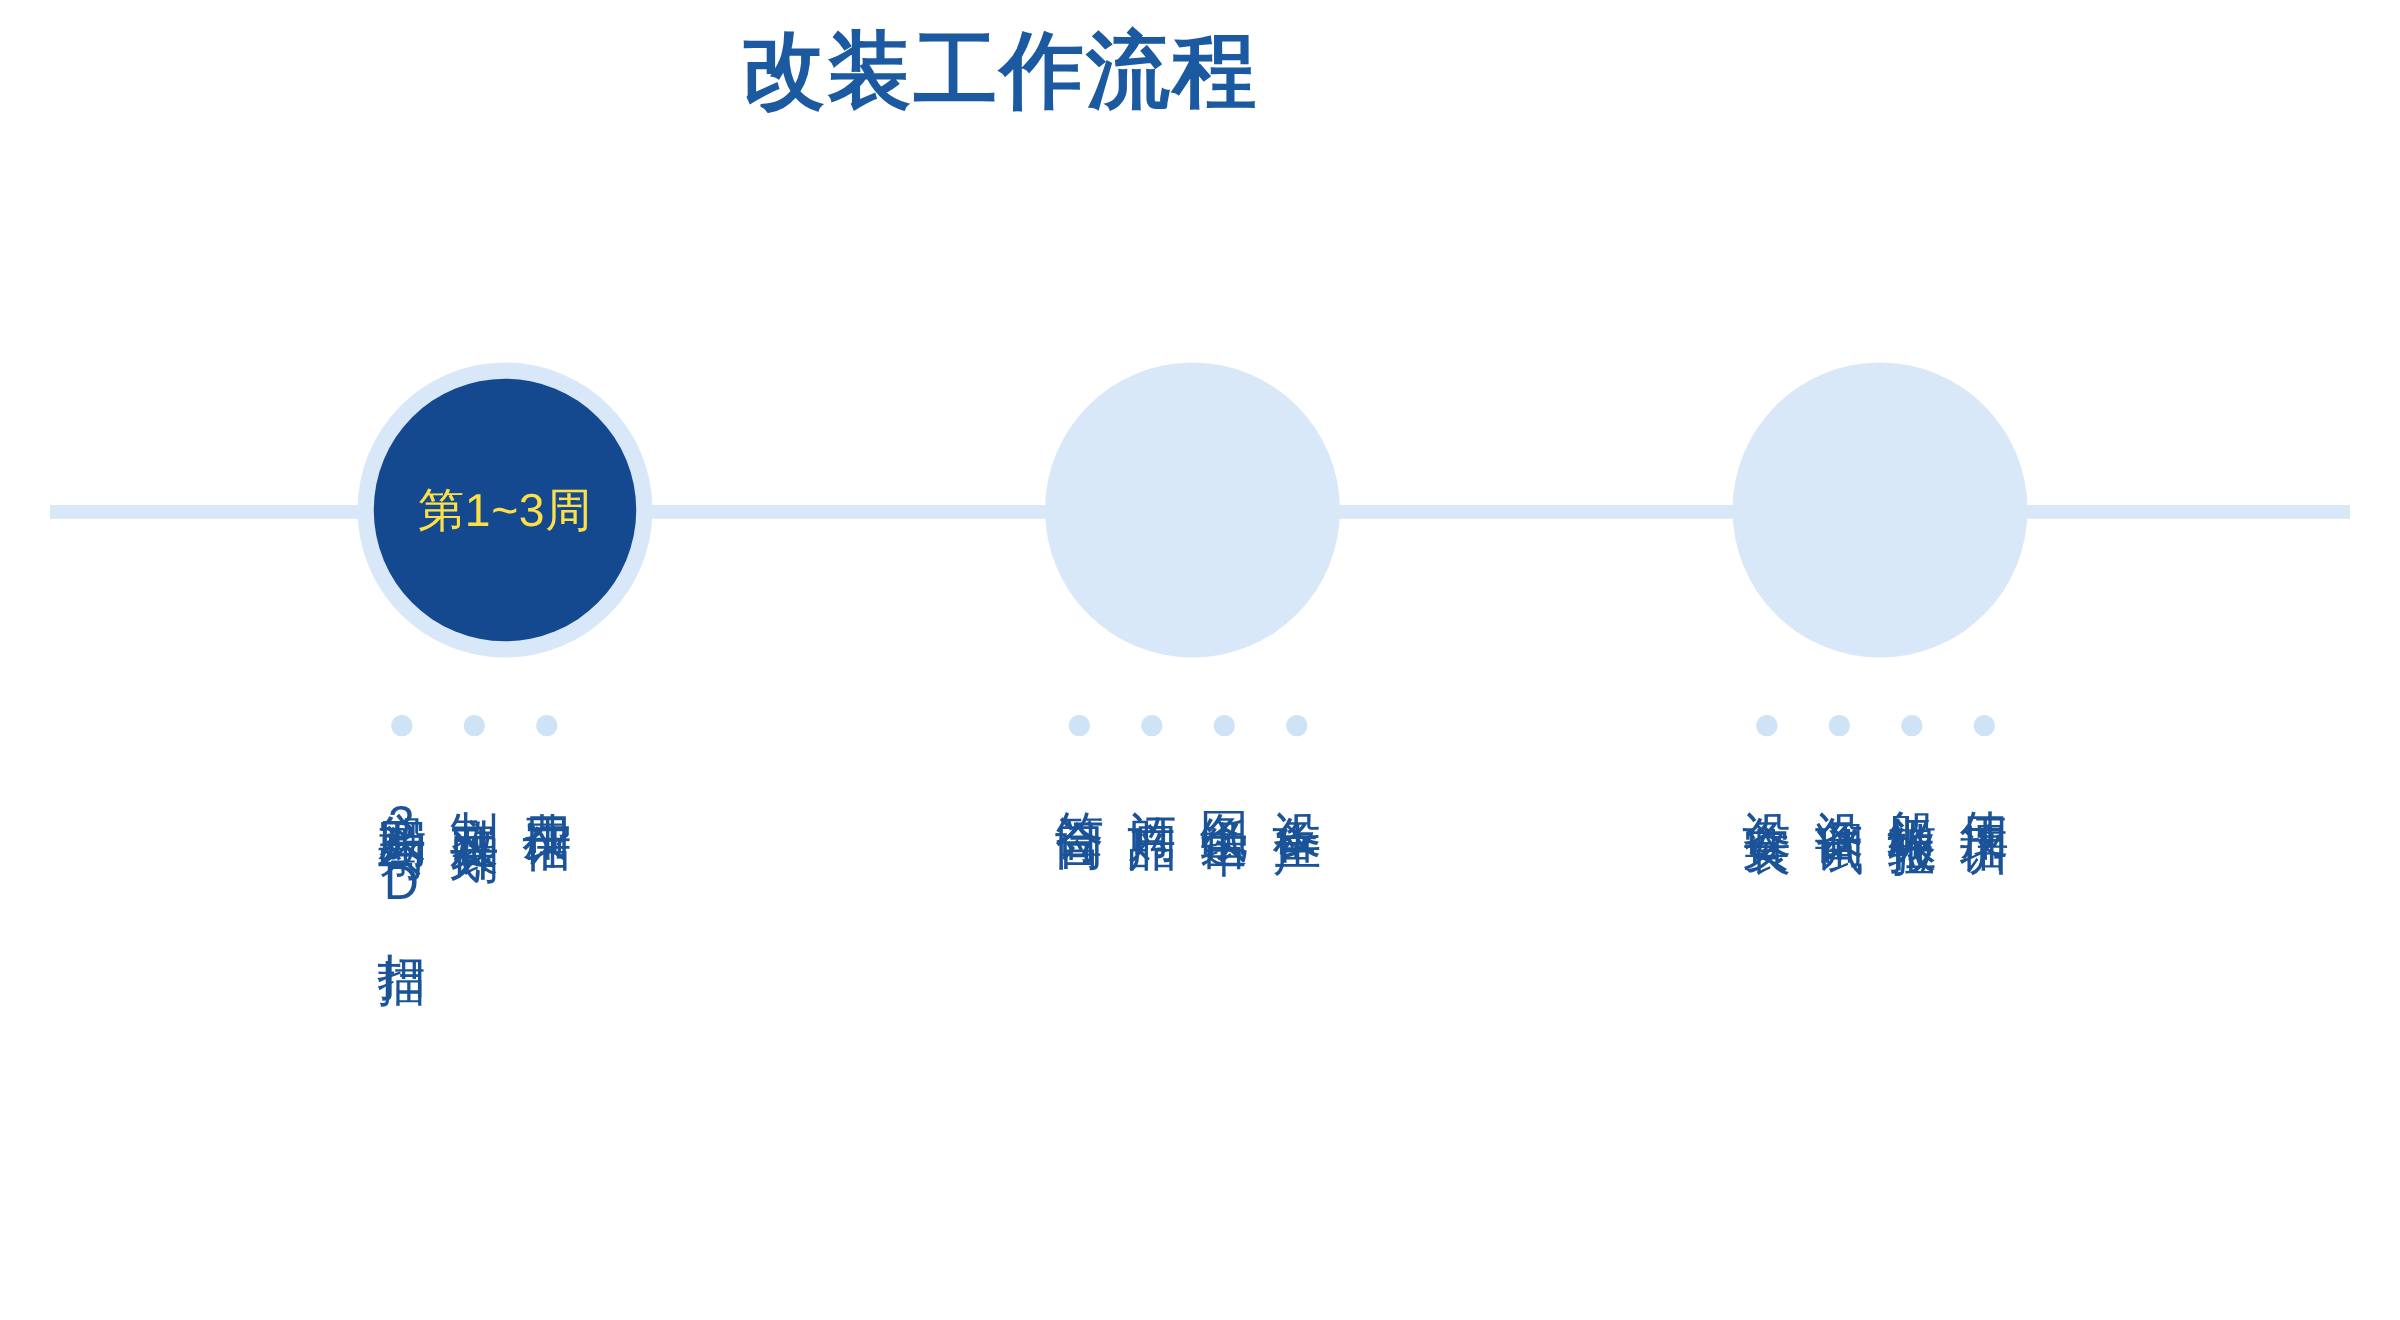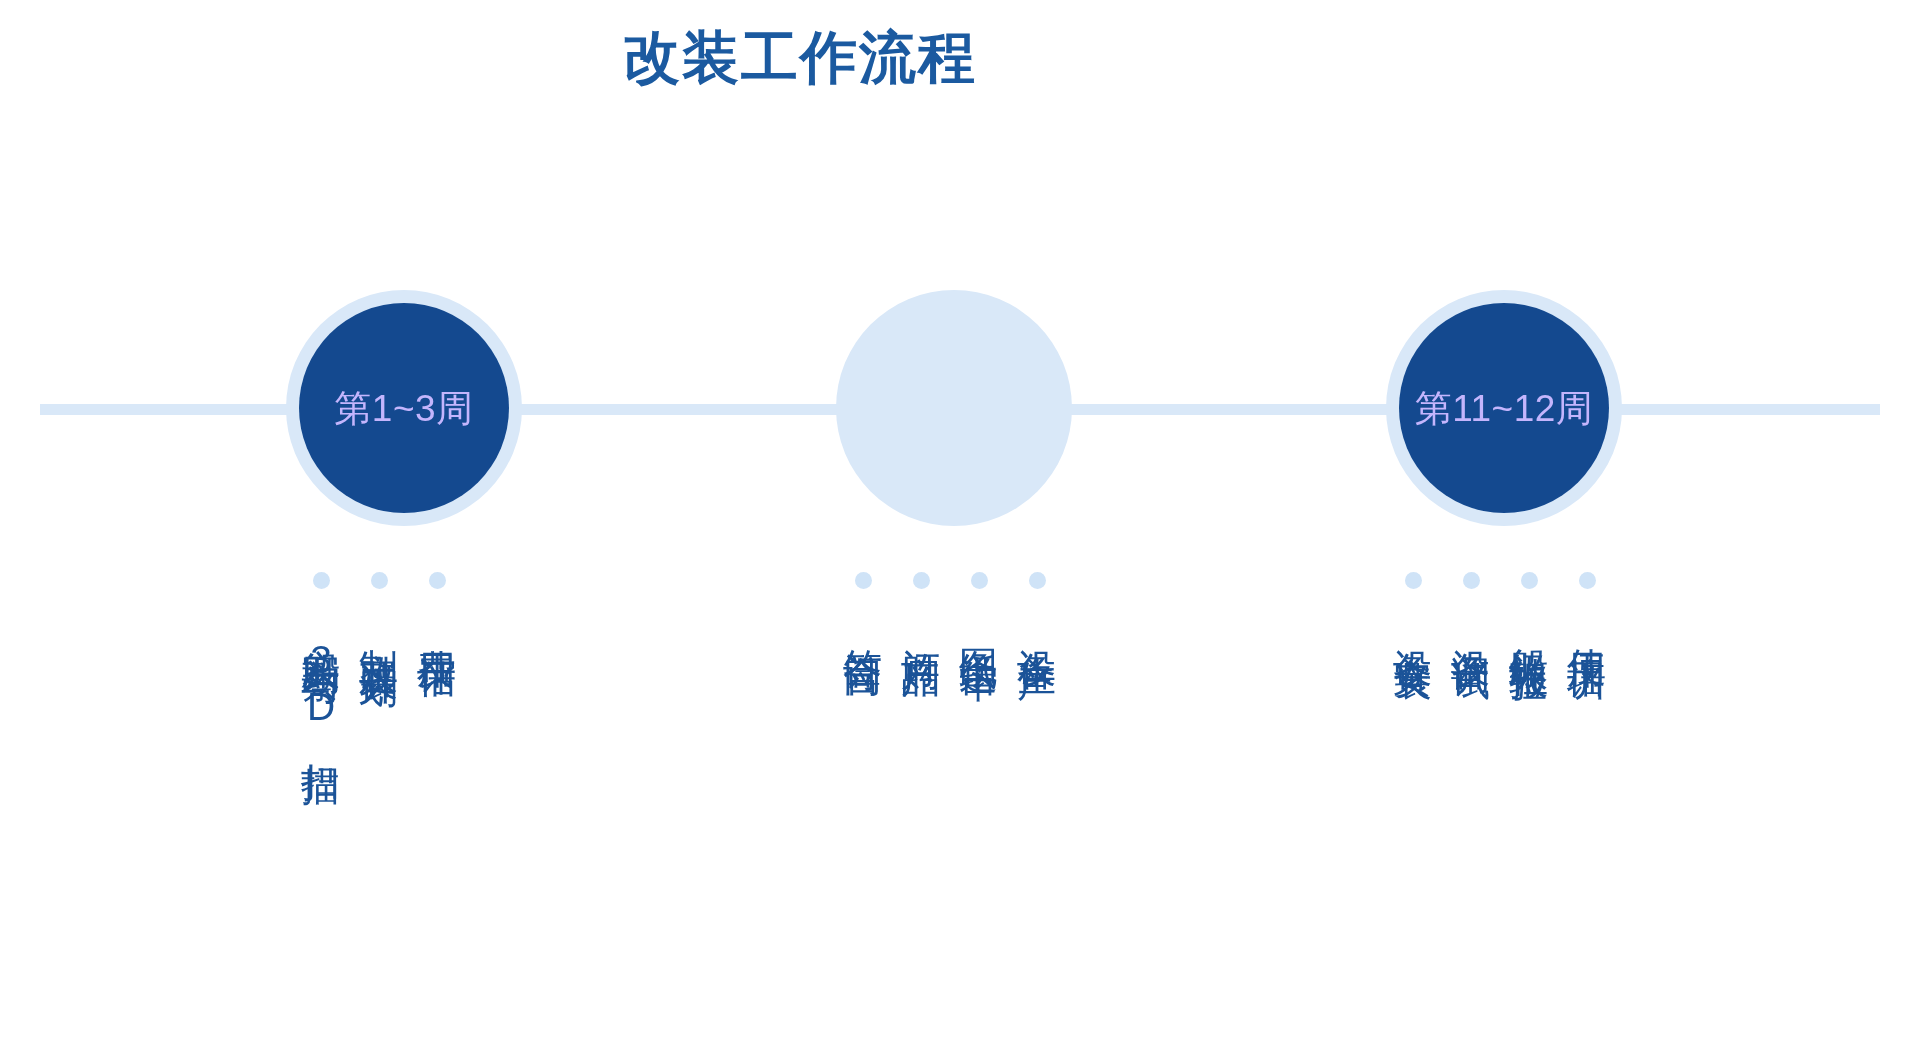--- a/index.html
+++ b/index.html
@@ -16,21 +16,21 @@
     position: relative;
   }
 
   
   .page-title {
     position: absolute;
     top: 22px;
     left: 0;
     width: 1600px;
     text-align: center;
-    font-size: 57px;
+    font-size: 67px;
     line-height: 70px;
     font-weight: 700;
     color: #1b5aa0;
     letter-spacing: 2px;
     white-space: nowrap;
   }
 
   
   .timeline-line {
     position: absolute;
@@ -64,21 +64,21 @@
     top: 13px;
     width: 210px;
     height: 210px;
     border-radius: 50%;
     background: #14498f;
     display: flex;
     align-items: center;
     justify-content: center;
   }
   .disc-label {
-    color: #c4b5fd;
+    color: #fde047;
     font-size: 37px;
     line-height: 1;
     font-weight: 400;
     white-space: nowrap;
     letter-spacing: 0.5px;
   }
 
   
   .tasks {
     position: absolute;
@@ -129,23 +129,20 @@
     <span class="disc-label">第1~3周</span>
   </div>
 </div>
 
 <div class="stage stage-2">
   <div class="ring"></div>
 </div>
 
 <div class="stage stage-3">
   <div class="ring"></div>
-  <div class="disc">
-    <span class="disc-label">第11~12周</span>
-  </div>
 </div>
 
 <div class="tasks tasks-1">
   <div class="task-col">
     <span class="task-dot"></span>
     <span class="task-text">费用评估</span>
   </div>
   <div class="task-col">
     <span class="task-dot"></span>
     <span class="task-text">制定改装计划</span>

